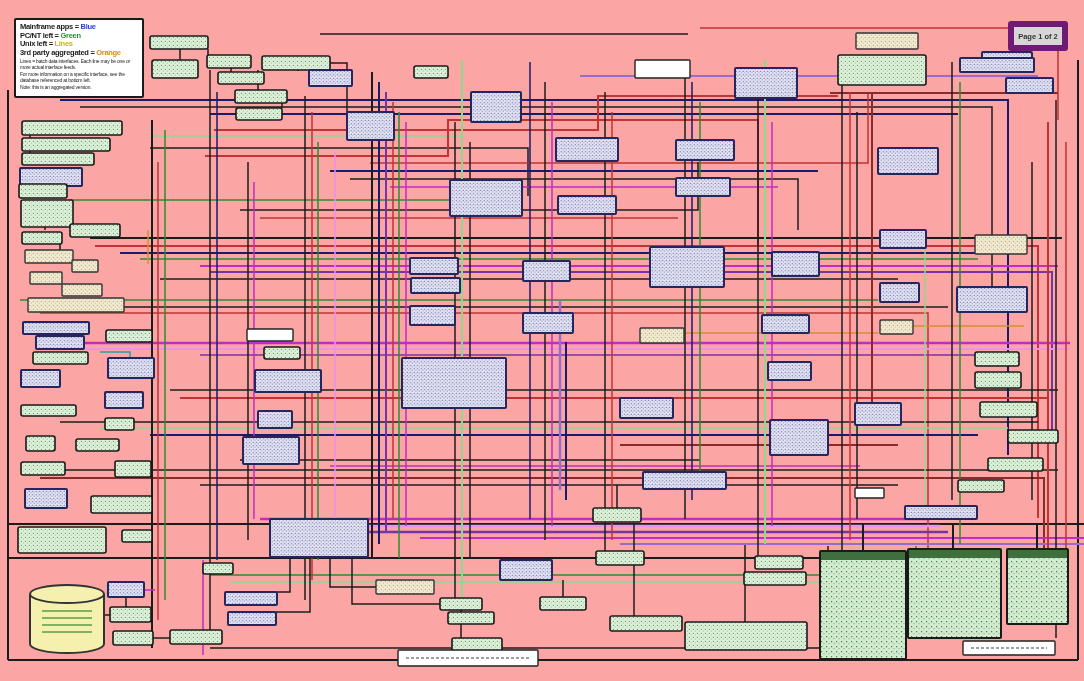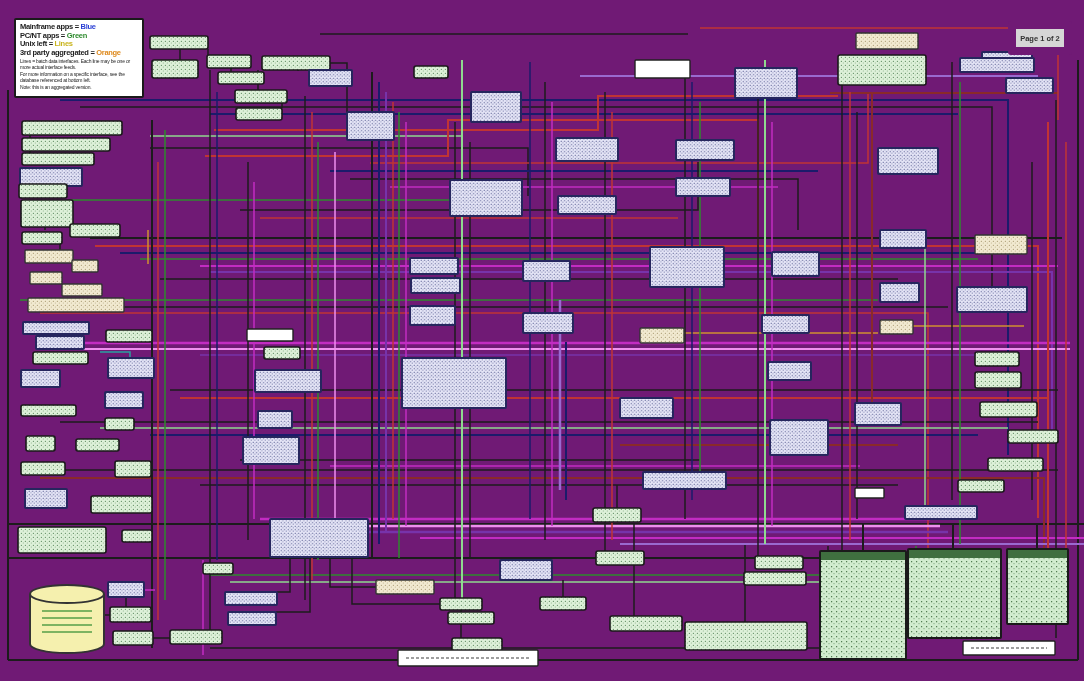--- a/index.html
+++ b/index.html
@@ -1,32 +1,32 @@
 <!DOCTYPE html>
 <html><head>
 <meta charset="utf-8">
 <style>
   html,body{margin:0;padding:0;background:#ffffff;}
   .stage{
-    position:relative;width:1084px;height:681px;background:#701a75;
+    position:relative;width:1084px;height:681px;background:#fca5a5;
     font-family:"Liberation Sans", sans-serif;overflow:hidden;
   }
   svg{position:absolute;left:0;top:0;}
   .legend{
     position:absolute;left:14px;top:18px;width:130px;height:80px;
     background:#ffffff;border:2px solid #1a1a1a;border-radius:2px;
     padding:3px 4px;box-sizing:border-box;z-index:5;
   }
   .legend .lrow{font-size:7.5px;line-height:8.5px;font-weight:bold;color:#222;
     white-space:nowrap;letter-spacing:-0.3px;}
   .legend .lnote{font-size:5px;line-height:5.6px;color:#222;margin-top:2px;
     filter:blur(0.35px);letter-spacing:-0.2px;}
   .badge{
     position:absolute;left:1008px;top:21px;width:48px;height:18px;
-    background:#d6d6d6;border:8px solid #701a75;border-radius:3px;
+    background:#d6d6d6;border:6px solid #701a75;border-radius:3px;
     display:flex;align-items:center;justify-content:center;
     font-size:7.5px;font-weight:bold;color:#333;z-index:5;
     filter:blur(0.2px);
   }
 </style>
 </head>
 <body>
 
 <div class="stage">
 
@@ -307,21 +307,21 @@
       <rect x="975" y="372" width="46" height="16" rx="2" fill="url(#patG)" stroke="#1a1a1a" stroke-width="1.6"></rect>
       <rect x="980" y="402" width="57" height="15" rx="2" fill="url(#patG)" stroke="#1a1a1a" stroke-width="1.6"></rect>
       <rect x="1008" y="430" width="50" height="13" rx="2" fill="url(#patG)" stroke="#1a1a1a" stroke-width="1.6"></rect>
       <rect x="988" y="458" width="55" height="13" rx="2" fill="url(#patG)" stroke="#1a1a1a" stroke-width="1.6"></rect>
       <rect x="958" y="480" width="46" height="12" rx="2" fill="url(#patG)" stroke="#1a1a1a" stroke-width="1.6"></rect>
       <rect x="905" y="506" width="72" height="13" rx="1" fill="url(#patP)" stroke="#26265e" stroke-width="2"></rect>
     </svg>
 
   <div class="legend">
     <div class="lrow"><span>Mainframe apps = </span><span class="lv0" style="color: rgb(42, 63, 212);">Blue</span></div>
-    <div class="lrow"><span>PC/NT apps = </span><span class="lv1" style="color: rgb(46, 139, 46);">Green</span></div>
+    <div class="lrow"><span>PC/NT left = </span><span class="lv1" style="color: rgb(46, 139, 46);">Green</span></div>
     <div class="lrow"><span>Unix left = </span><span class="lv2" style="color: rgb(201, 180, 30);">Lines</span></div>
     <div class="lrow"><span>3rd party aggregated = </span><span class="lv3" style="color: rgb(222, 138, 30); margin-top: 28px;">Orange</span></div>
     <div class="lnote">Lines = batch data interfaces. Each line may be one or more actual interface feeds.</div>
     <div class="lnote">For more information on a specific interface, see the database referenced at bottom left.</div>
     <div class="lnote">Note: this is an aggregated version.</div>
   </div>
 
   <div class="badge">Page 1 of 2</div>
 
 </div>

